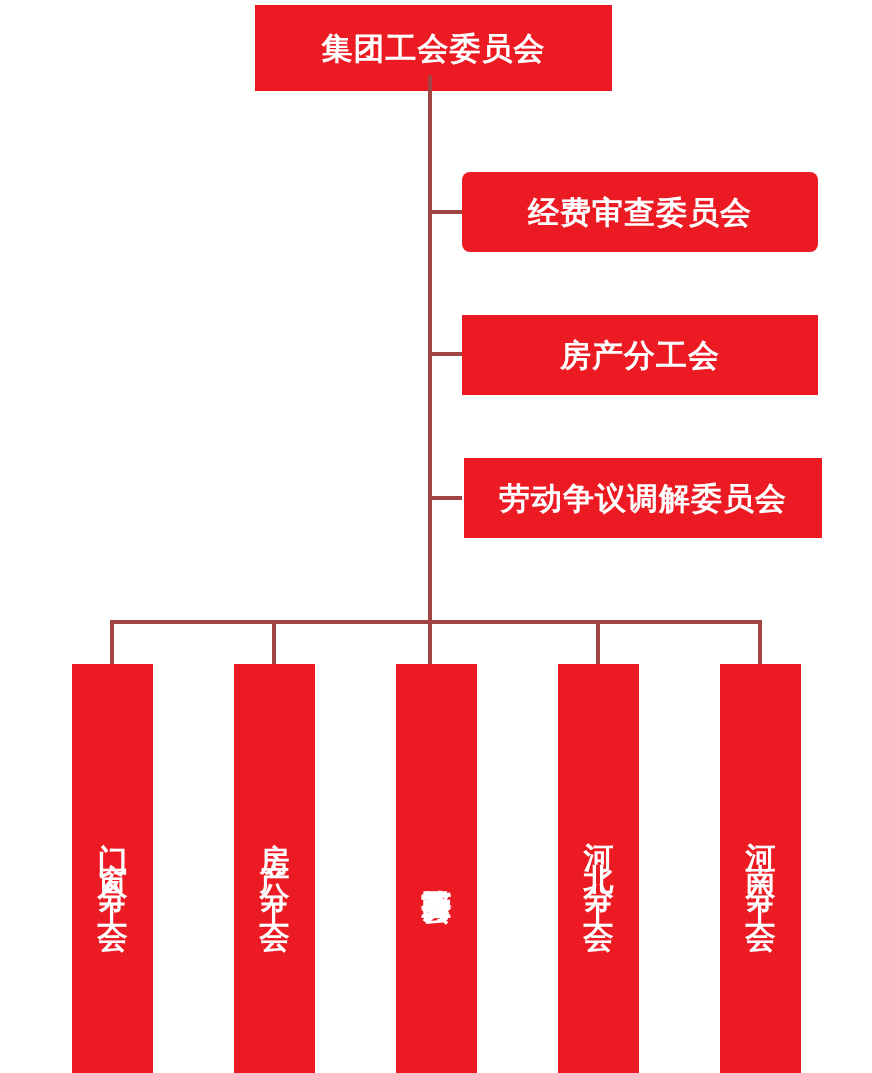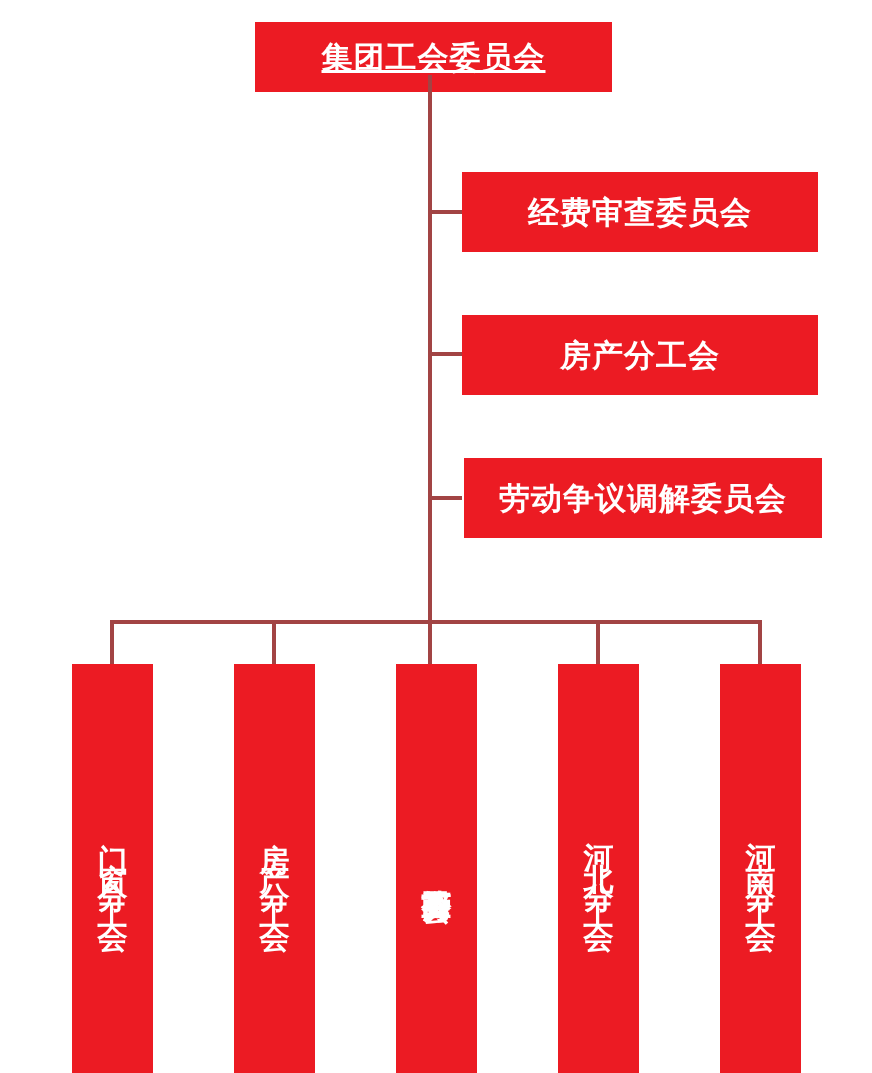--- a/index.html
+++ b/index.html
@@ -25,22 +25,22 @@
     justify-content: center;
     box-sizing: border-box;
     text-align: center;
   }
   .h-node {
     font-size: 31px;
     letter-spacing: 1px;
     line-height: 1;
     white-space: nowrap;
   }
-  .node-root    { left: 255px; top: 22px;   width: 357px; height: 70px; text-decoration: underline; }
-  .side-node-0  { left: 462px; top: 172px; width: 356px; height: 80px; }
+  .node-root    { left: 255px; top: 5px;   width: 357px; height: 86px; }
+  .side-node-0  { left: 462px; top: 172px; width: 356px; height: 80px; border-radius: 8px; }
   .side-node-1  { left: 462px; top: 315px; width: 356px; height: 80px; }
   .side-node-2  { left: 464px; top: 458px; width: 358px; height: 80px; }
 
   .v-node {
     top: 664px;
     height: 409px;
     width: 81px;
     font-size: 30px;
   }
   .branch-0 { left: 72px;  }

